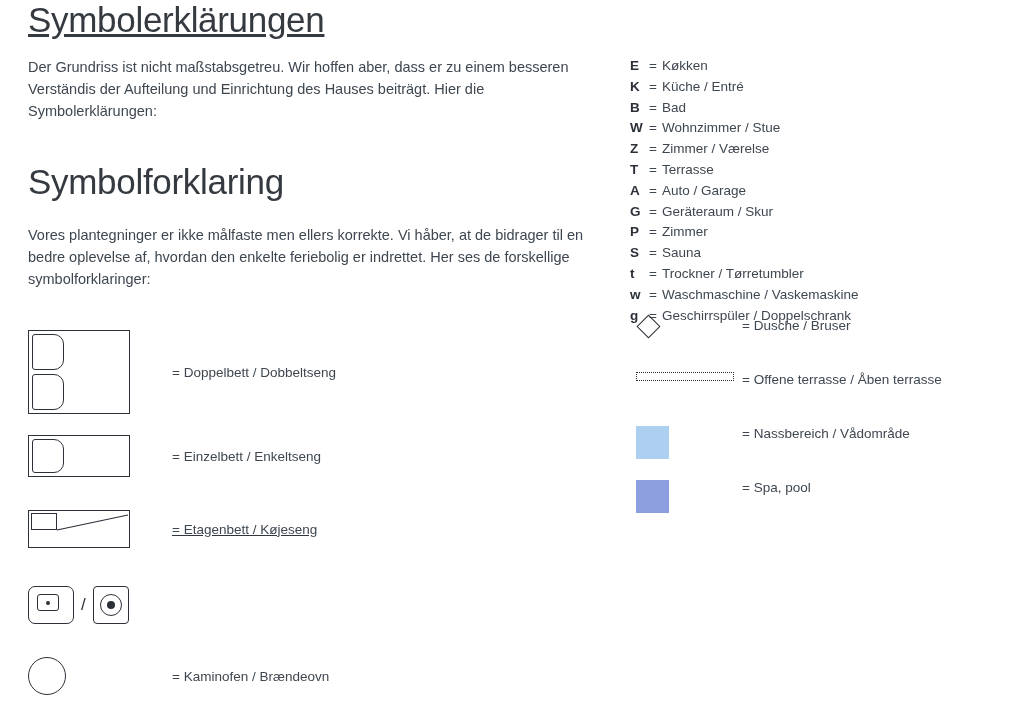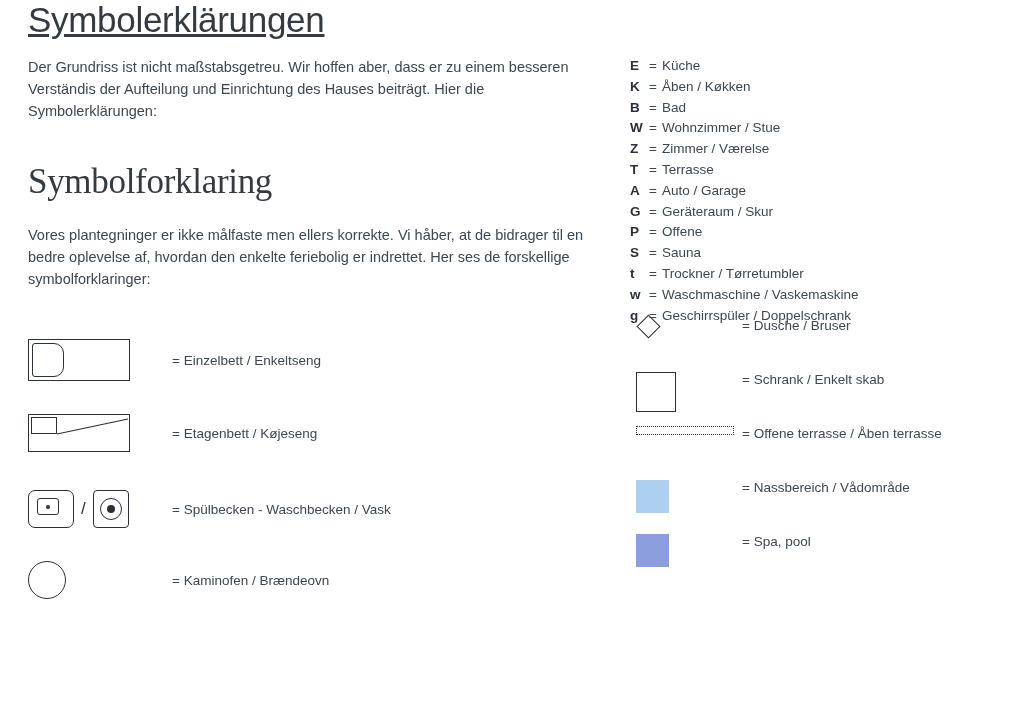--- a/index.html
+++ b/index.html
@@ -30,21 +30,21 @@
   }
   h1.title {
     font-size: 35px;
     font-weight: normal;
     color: #343a40;
     margin: 0;
     padding: 0;
     letter-spacing: -0.3px;
   }
   .title-de { padding-top: 2px; text-decoration: underline; }
-  .title-dk { padding-top: 0px; font-family: Liberation Serif, serif; }
+  .title-dk { padding-top: 0px; }
 
   .intro {
     font-size: 14.5px;
     line-height: 22px;
     color: #3e4750;
     margin: 0;
   }
   .intro-de { margin-top: 16px; }
   .intro-dk { margin-top: 22px; }
 
@@ -330,31 +330,40 @@
     <h1 class="title title-de">Symbolerklärungen</h1>
     <p class="intro intro-de">Der Grundriss ist nicht maßstabsgetreu. Wir hoffen aber, dass er zu einem besseren Verständis der Aufteilung und Einrichtung des Hauses beiträgt. Hier die Symbolerklärungen:</p>
 
     <div class="spacer-dk"></div>
 
     <h1 class="title title-dk">Symbolforklaring</h1>
     <p class="intro intro-dk">Vores plantegninger er ikke målfaste men ellers korrekte. Vi håber, at de bidrager til en bedre oplevelse af, hvordan den enkelte feriebolig er indrettet. Her ses de forskellige symbolforklaringer:</p>
 
     <div class="sym-list">
 
+      <div class="sym-row" style="height:96px;">
+        <div class="sym-figure">
+          <div class="fig-doublebed">
+            <div class="pillow p1"></div>
+            <div class="pillow p2"></div>
+          </div>
+        </div>
+        <div class="sym-label">= Doppelbett / Dobbeltseng</div>
+      </div>
 
       <div class="sym-row" style="height:72px;">
         <div class="sym-figure">
           <div class="fig-singlebed">
             <div class="pillow"></div>
           </div>
         </div>
         <div class="sym-label">= Einzelbett / Enkeltseng</div>
       </div>
 
-      <div class="sym-row" style="height:74px;">
+      <div class="sym-row" style="height:74px;text-decoration:underline;">
         <div class="sym-figure">
           <div class="fig-bunk">
             <div class="inner-box"></div>
             <svg width="102" height="38" style="position:absolute;left:0;top:0;">
               <line x1="28" y1="19" x2="99" y2="4" stroke="#2c3038" stroke-width="1.2"></line>
             </svg>
           </div>
         </div>
         <div class="sym-label">= Etagenbett / Køjeseng</div>
       </div>
@@ -367,45 +376,44 @@
               <div class="dot"></div>
             </div>
             <div class="slash">/</div>
             <div class="sink-round">
               <div class="circ">
                   <div class="circ-in"></div>
                 </div>
             </div>
           </div>
         </div>
-        <div class="sym-label">= Spülbecken - Waschbecken / Vask</div>
       </div>
 
       <div class="sym-row" style="height:64px;">
         <div class="sym-figure">
           <div class="fig-stove"></div>
         </div>
         <div class="sym-label">= Kaminofen / Brændeovn</div>
       </div>
 
     </div>
   </div>
 
   <div class="right-col">
     <div class="abbr-list">
 
       <div class="abbr-row">
         <span class="abbr-key">E</span>
         <span class="abbr-eq">=</span>
-        <span class="abbr-val">Küche</span>
+        <span class="abbr-val">Køkken</span>
       </div>
       <div class="abbr-row">
         <span class="abbr-key">K</span>
         <span class="abbr-eq">=</span>
-        <span class="abbr-val">Åben / Køkken</span>
+        <span class="abbr-val">Küche / Entré</span>
       </div>
       <div class="abbr-row">
         <span class="abbr-key">B</span>
         <span class="abbr-eq">=</span>
         <span class="abbr-val">Bad</span>
       </div>
       <div class="abbr-row">
         <span class="abbr-key">W</span>
         <span class="abbr-eq">=</span>
         <span class="abbr-val">Wohnzimmer / Stue</span>
@@ -426,21 +434,21 @@
         <span class="abbr-val">Auto / Garage</span>
       </div>
       <div class="abbr-row">
         <span class="abbr-key">G</span>
         <span class="abbr-eq">=</span>
         <span class="abbr-val">Geräteraum / Skur</span>
       </div>
       <div class="abbr-row">
         <span class="abbr-key">P</span>
         <span class="abbr-eq">=</span>
-        <span class="abbr-val">Offene</span>
+        <span class="abbr-val">Zimmer</span>
       </div>
       <div class="abbr-row">
         <span class="abbr-key">S</span>
         <span class="abbr-eq">=</span>
         <span class="abbr-val">Sauna</span>
       </div>
       <div class="abbr-row">
         <span class="abbr-key">t</span>
         <span class="abbr-eq">=</span>
         <span class="abbr-val">Trockner / Tørretumbler</span>
@@ -461,26 +469,20 @@
 
   <div class="rsym-list">
 
     <div class="rsym-row">
       <div class="rsym-figure">
         <div class="fig-shower"></div>
       </div>
       <div class="rsym-label">= Dusche / Bruser</div>
     </div>
 
-    <div class="rsym-row">
-      <div class="rsym-figure">
-        <div class="fig-wardrobe"></div>
-      </div>
-      <div class="rsym-label">= Schrank / Enkelt skab</div>
-    </div>
 
 
     <div class="rsym-row">
       <div class="rsym-figure">
         <div class="fig-openterrace"></div>
       </div>
       <div class="rsym-label">= Offene terrasse / Åben terrasse</div>
     </div>
 
 

